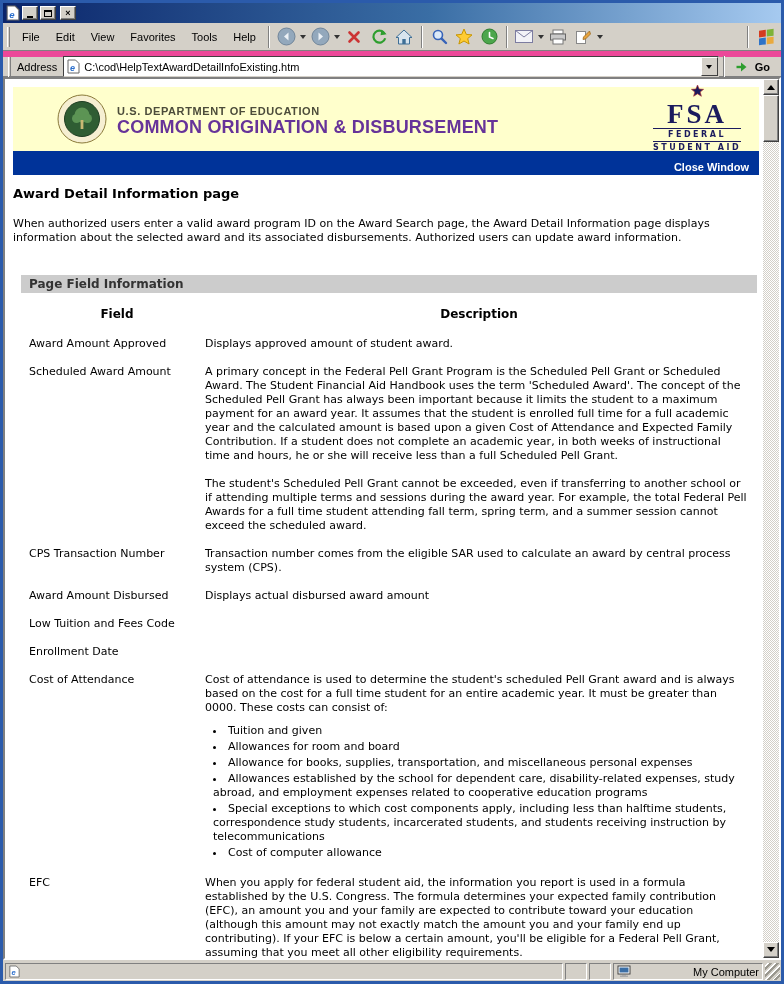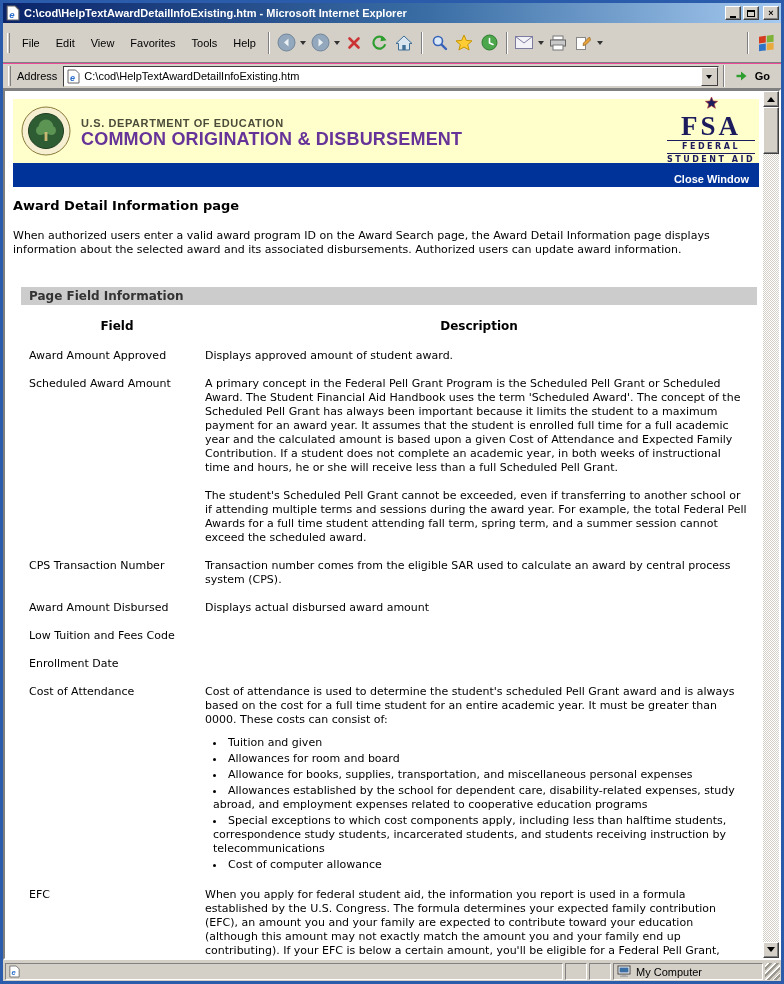--- a/index.html
+++ b/index.html
@@ -35,21 +35,21 @@
     box-shadow:inset -1px -1px 0 #808080;
     display:flex; align-items:center; justify-content:center;
     font-size:9px; font-weight:bold; color:#000; line-height:1;
   }
   .winbtn.close { margin-left:4px; }
   .minbar { width:6px; height:2px; background:#000; margin-top:7px; }
   .maxbox { width:8px; height:7px; border:1px solid #000; border-top:2px solid #000; }
 
   
   .chromebar {
-    height:40px; flex:none; background:#D4D0C8;
+    height:28px; flex:none; background:#D4D0C8;
     border-bottom:1px solid #808080;
     display:flex; align-items:center; padding:0 2px;
   }
   .gripv {
     width:3px; height:20px; margin:0 4px 0 2px;
     border-left:1px solid #FFF; border-right:1px solid #808080;
   }
   .menu-item { font-size:11px; color:#000; padding:4px 8px; white-space:nowrap; }
   .tsep { width:2px; height:22px; border-left:1px solid #808080; border-right:1px solid #FFF; margin:0 4px; flex:none; }
   .tbtn {
@@ -57,21 +57,21 @@
     display:flex; align-items:center; justify-content:center;
   }
   .drop { width:9px; height:26px; display:flex; align-items:center; justify-content:center; flex:none; }
   .drop::after { content:""; border:3px solid transparent; border-top:4px solid #333; margin-top:4px; }
   .throbber { margin-left:auto; display:flex; align-items:center; }
   .flagbox { width:26px; height:26px; display:flex; align-items:center; justify-content:center; }
 
   
   .addressbar {
     height:26px; flex:none; background:#D4D0C8;
-    border-top:1px solid #ec4899; border-bottom:1px solid #808080;
+    border-top:6px solid #ec4899; border-bottom:1px solid #808080;
     display:flex; align-items:center; padding:0 3px;
   }
   .addr-label { font-size:11px; padding:0 6px 0 2px; }
   .addr-input {
     flex:1; height:21px; background:#FFF;
     border:1px solid; border-color:#404040 #D4D0C8 #D4D0C8 #404040;
     display:flex; align-items:center; padding-left:3px;
   }
   .addr-text { font-size:11px; margin-left:4px; flex:1; white-space:nowrap; overflow:hidden; }
   .addr-drop {
@@ -88,26 +88,26 @@
     border:2px solid; border-color:#808080 #FFF #FFF #808080;
     background:#FFF;
   }
   .page {
     flex:1; overflow:hidden; background:#FFF; position:relative;
     font-family:"DejaVu Sans", sans-serif; font-size:11px; color:#000; line-height:14px;
   }
   .page-inner { padding:8px 4px 0 8px; }
 
   
-  .banner { height:64px; background:#FFFFCC; display:flex; align-items:center; }
+  .banner { height:64px; background:#FFFFCC; display:flex; align-items:center;padding-left:36px; }
   .seal { margin-left:8px; flex:none; }
   .dept { margin-left:10px; font-family:"Liberation Sans", sans-serif; }
   .dept-line1 { font-size:11px; font-weight:bold; color:#4C4C3A; letter-spacing:0.6px; }
   .dept-line2 { font-size:18px; font-weight:bold; color:#663399; margin-top:2px; letter-spacing:0.2px; }
-  .fsa { margin-left:auto; width:96px; text-align:center; color:#1B1B5E; }
+  .fsa { margin-left:auto; margin-right:14px; width:96px; text-align:center; color:#1B1B5E; }
   .fsa-acronym { font-family:"Liberation Serif", serif; font-weight:bold; font-size:27px; line-height:26px; letter-spacing:3px; }
   .fsa-rule { height:1px; background:#1B1B5E; margin:1px 4px; }
   .fsa-line { font-size:8px; font-weight:bold; letter-spacing:2.5px; line-height:10px; }
 
   
   .navbar { height:24px; background:#003399; display:flex; align-items:center; justify-content:flex-end; }
   .close-window { color:#FFF; font-size:11px; font-weight:bold; padding-right:10px; cursor:pointer; font-family:"Liberation Sans", sans-serif;margin-top:8px; }
 
   
   .page-title { font-size:13px; font-weight:bold; margin:12px 0 16px 0; }
@@ -159,40 +159,39 @@
     height:21px; flex:none; background:#D4D0C8;
     display:flex; align-items:stretch; gap:2px; padding:3px 1px 1px 2px;
     font-size:11px;
   }
   .spane {
     border:1px solid; border-color:#808080 #FFF #FFF #808080;
     display:flex; align-items:center; padding:0 3px; overflow:hidden;
   }
   .spane.main { flex:1; }
   .spane.small { width:22px; flex:none; }
-  .spane.zone { width:150px; flex:none; gap:4px; }
+  .spane.zone { width:150px; flex:none; gap:4px;justify-content:space-between; }
   .corner-grip {
     width:15px; flex:none;
     background:repeating-linear-gradient(135deg, transparent 0 2px, #FFF 2px 3px, #9A978E 3px 5px);
   }
   svg { display:block; }
 </style>
 </head>
 <body>
 
 <div class="window">
 
   <div class="titlebar">
     <span>
       <svg width="14" height="16" viewBox="0 0 13 15">
           <path d="M1 1 H8.5 L12 4.5 V14 H1 Z" fill="#FFF" stroke="#666"></path>
           <text x="3" y="12" font-size="9" font-style="italic" font-weight="bold" fill="#2A6ECC">e</text>
         </svg>
     </span>
-    <span class="title">C:\cod\HelpTextAwardDetailInfoExisting.htm - Microsoft Internet Explorer</span>
     <span class="winbtn">
         <span class="minbar"></span>
       </span>
     <span class="winbtn">
         <span class="maxbox"></span>
       </span>
     <span class="winbtn close">×</span>
   </div>
 
   <div class="chromebar">

